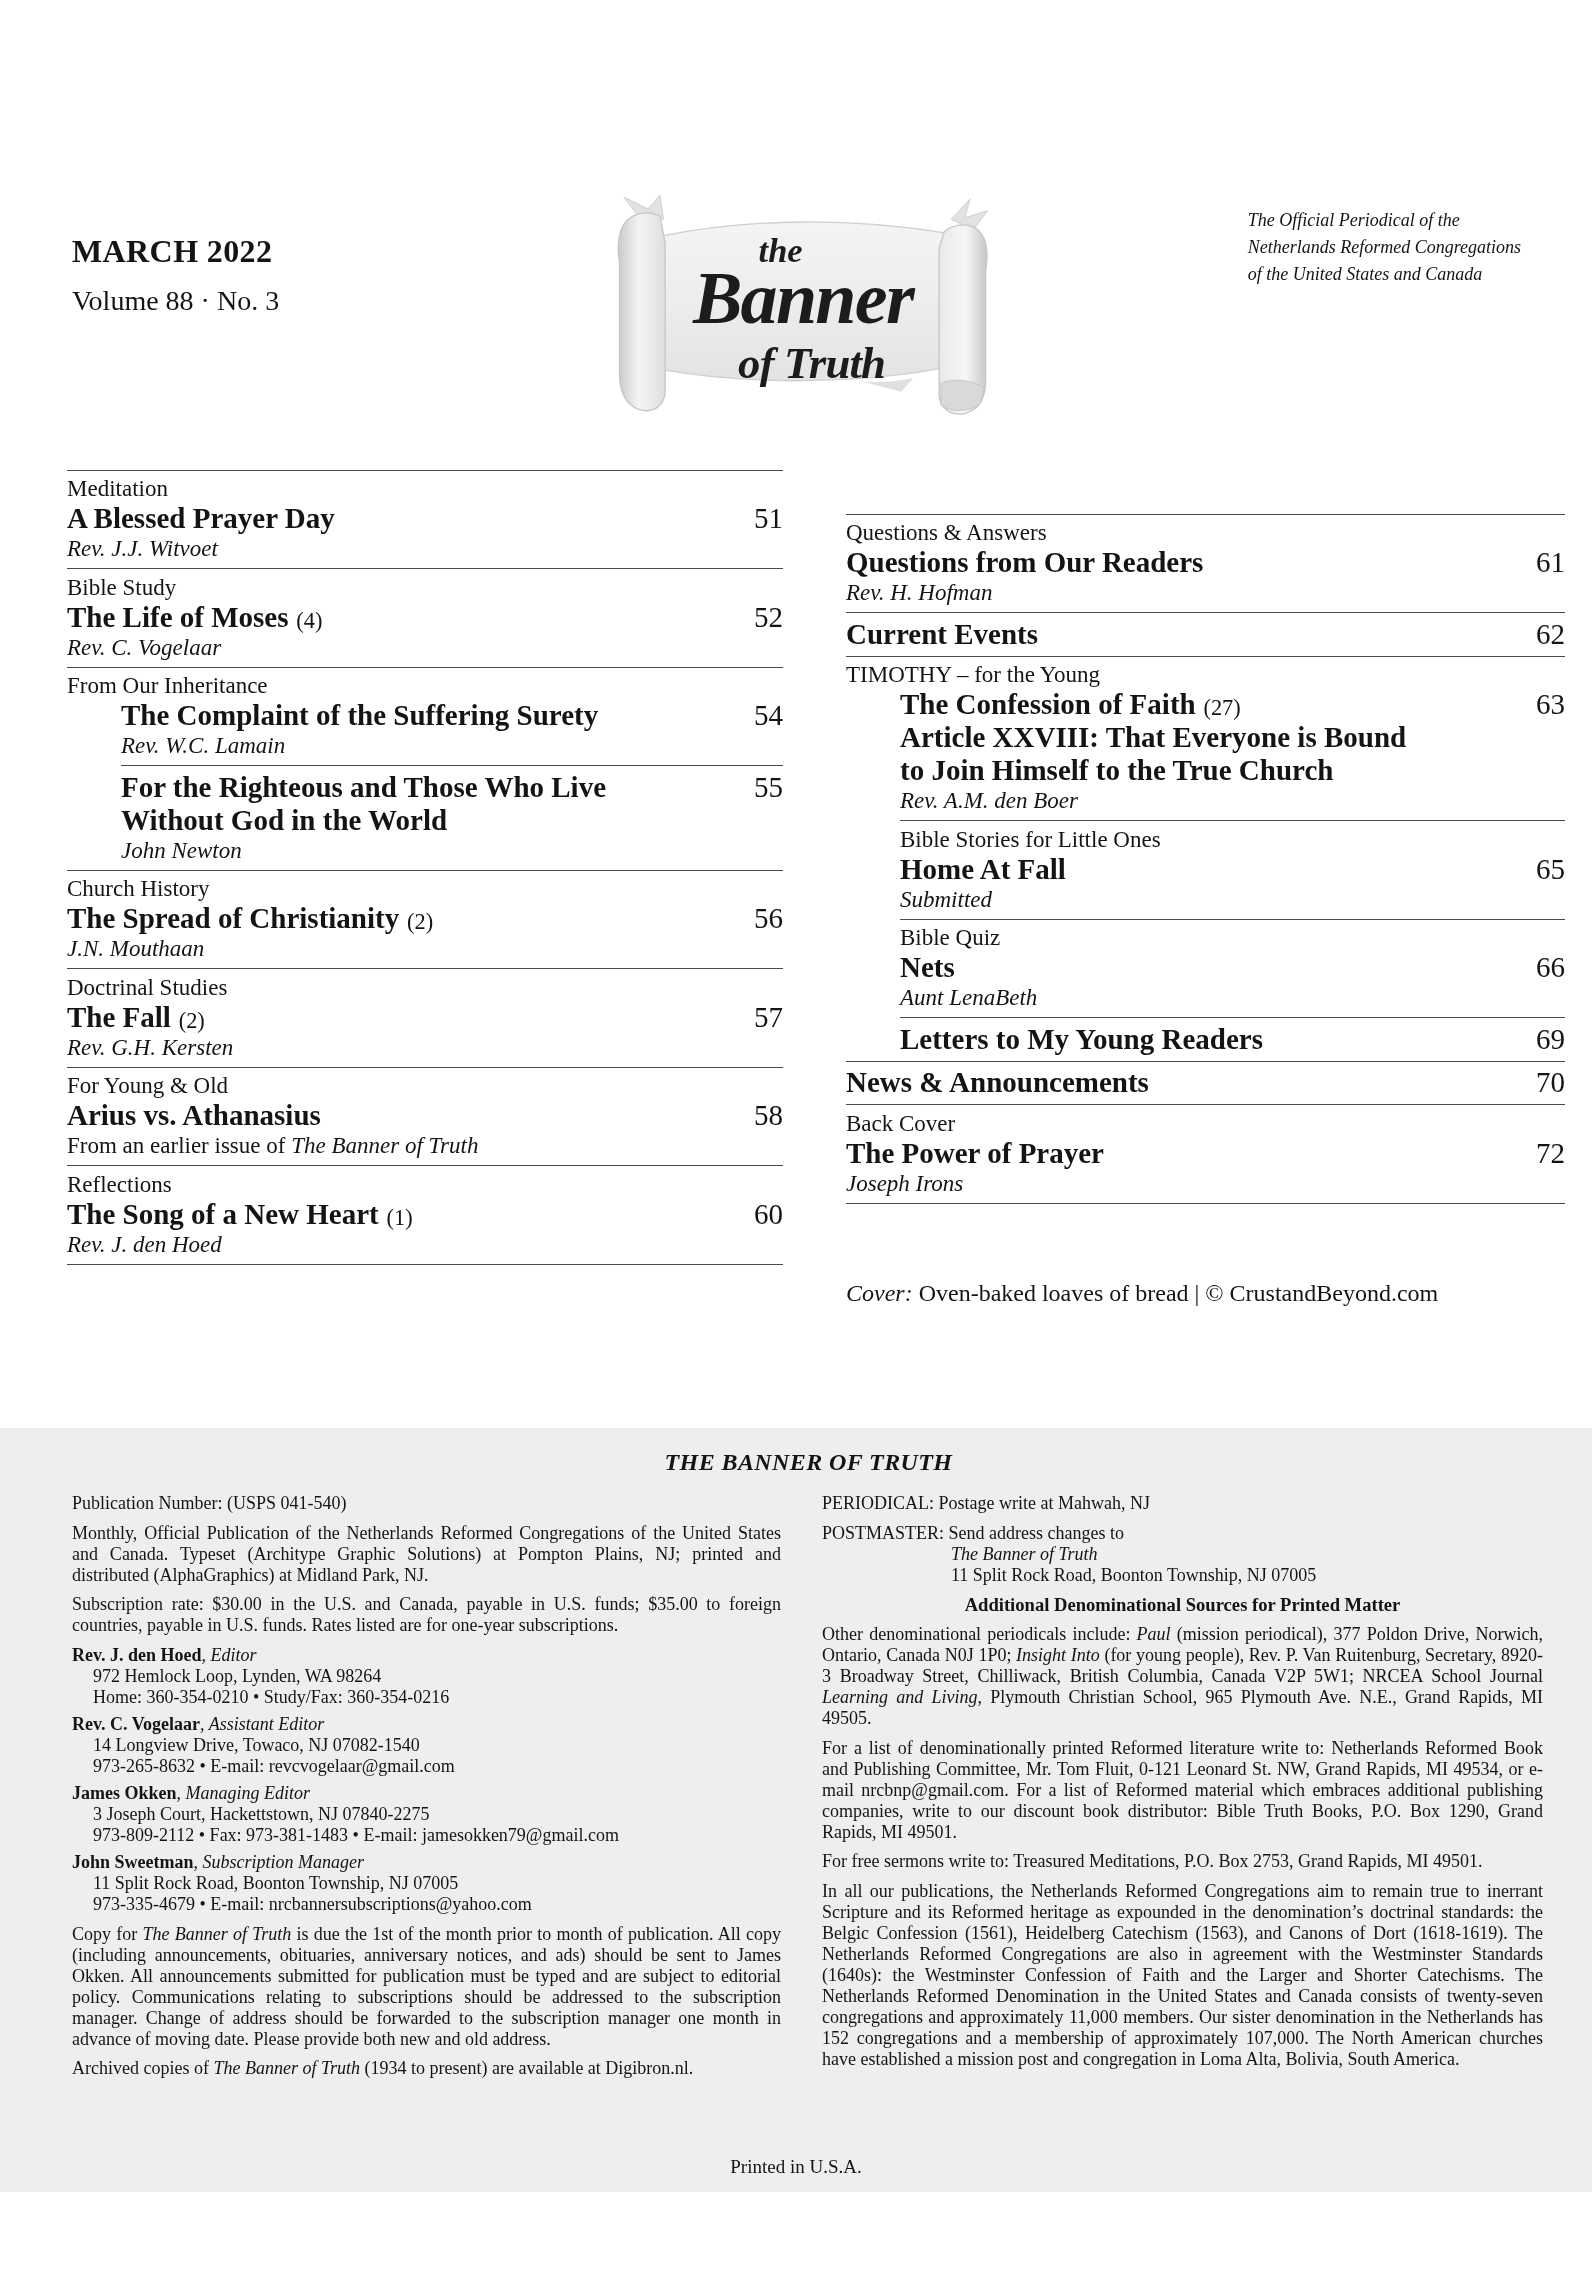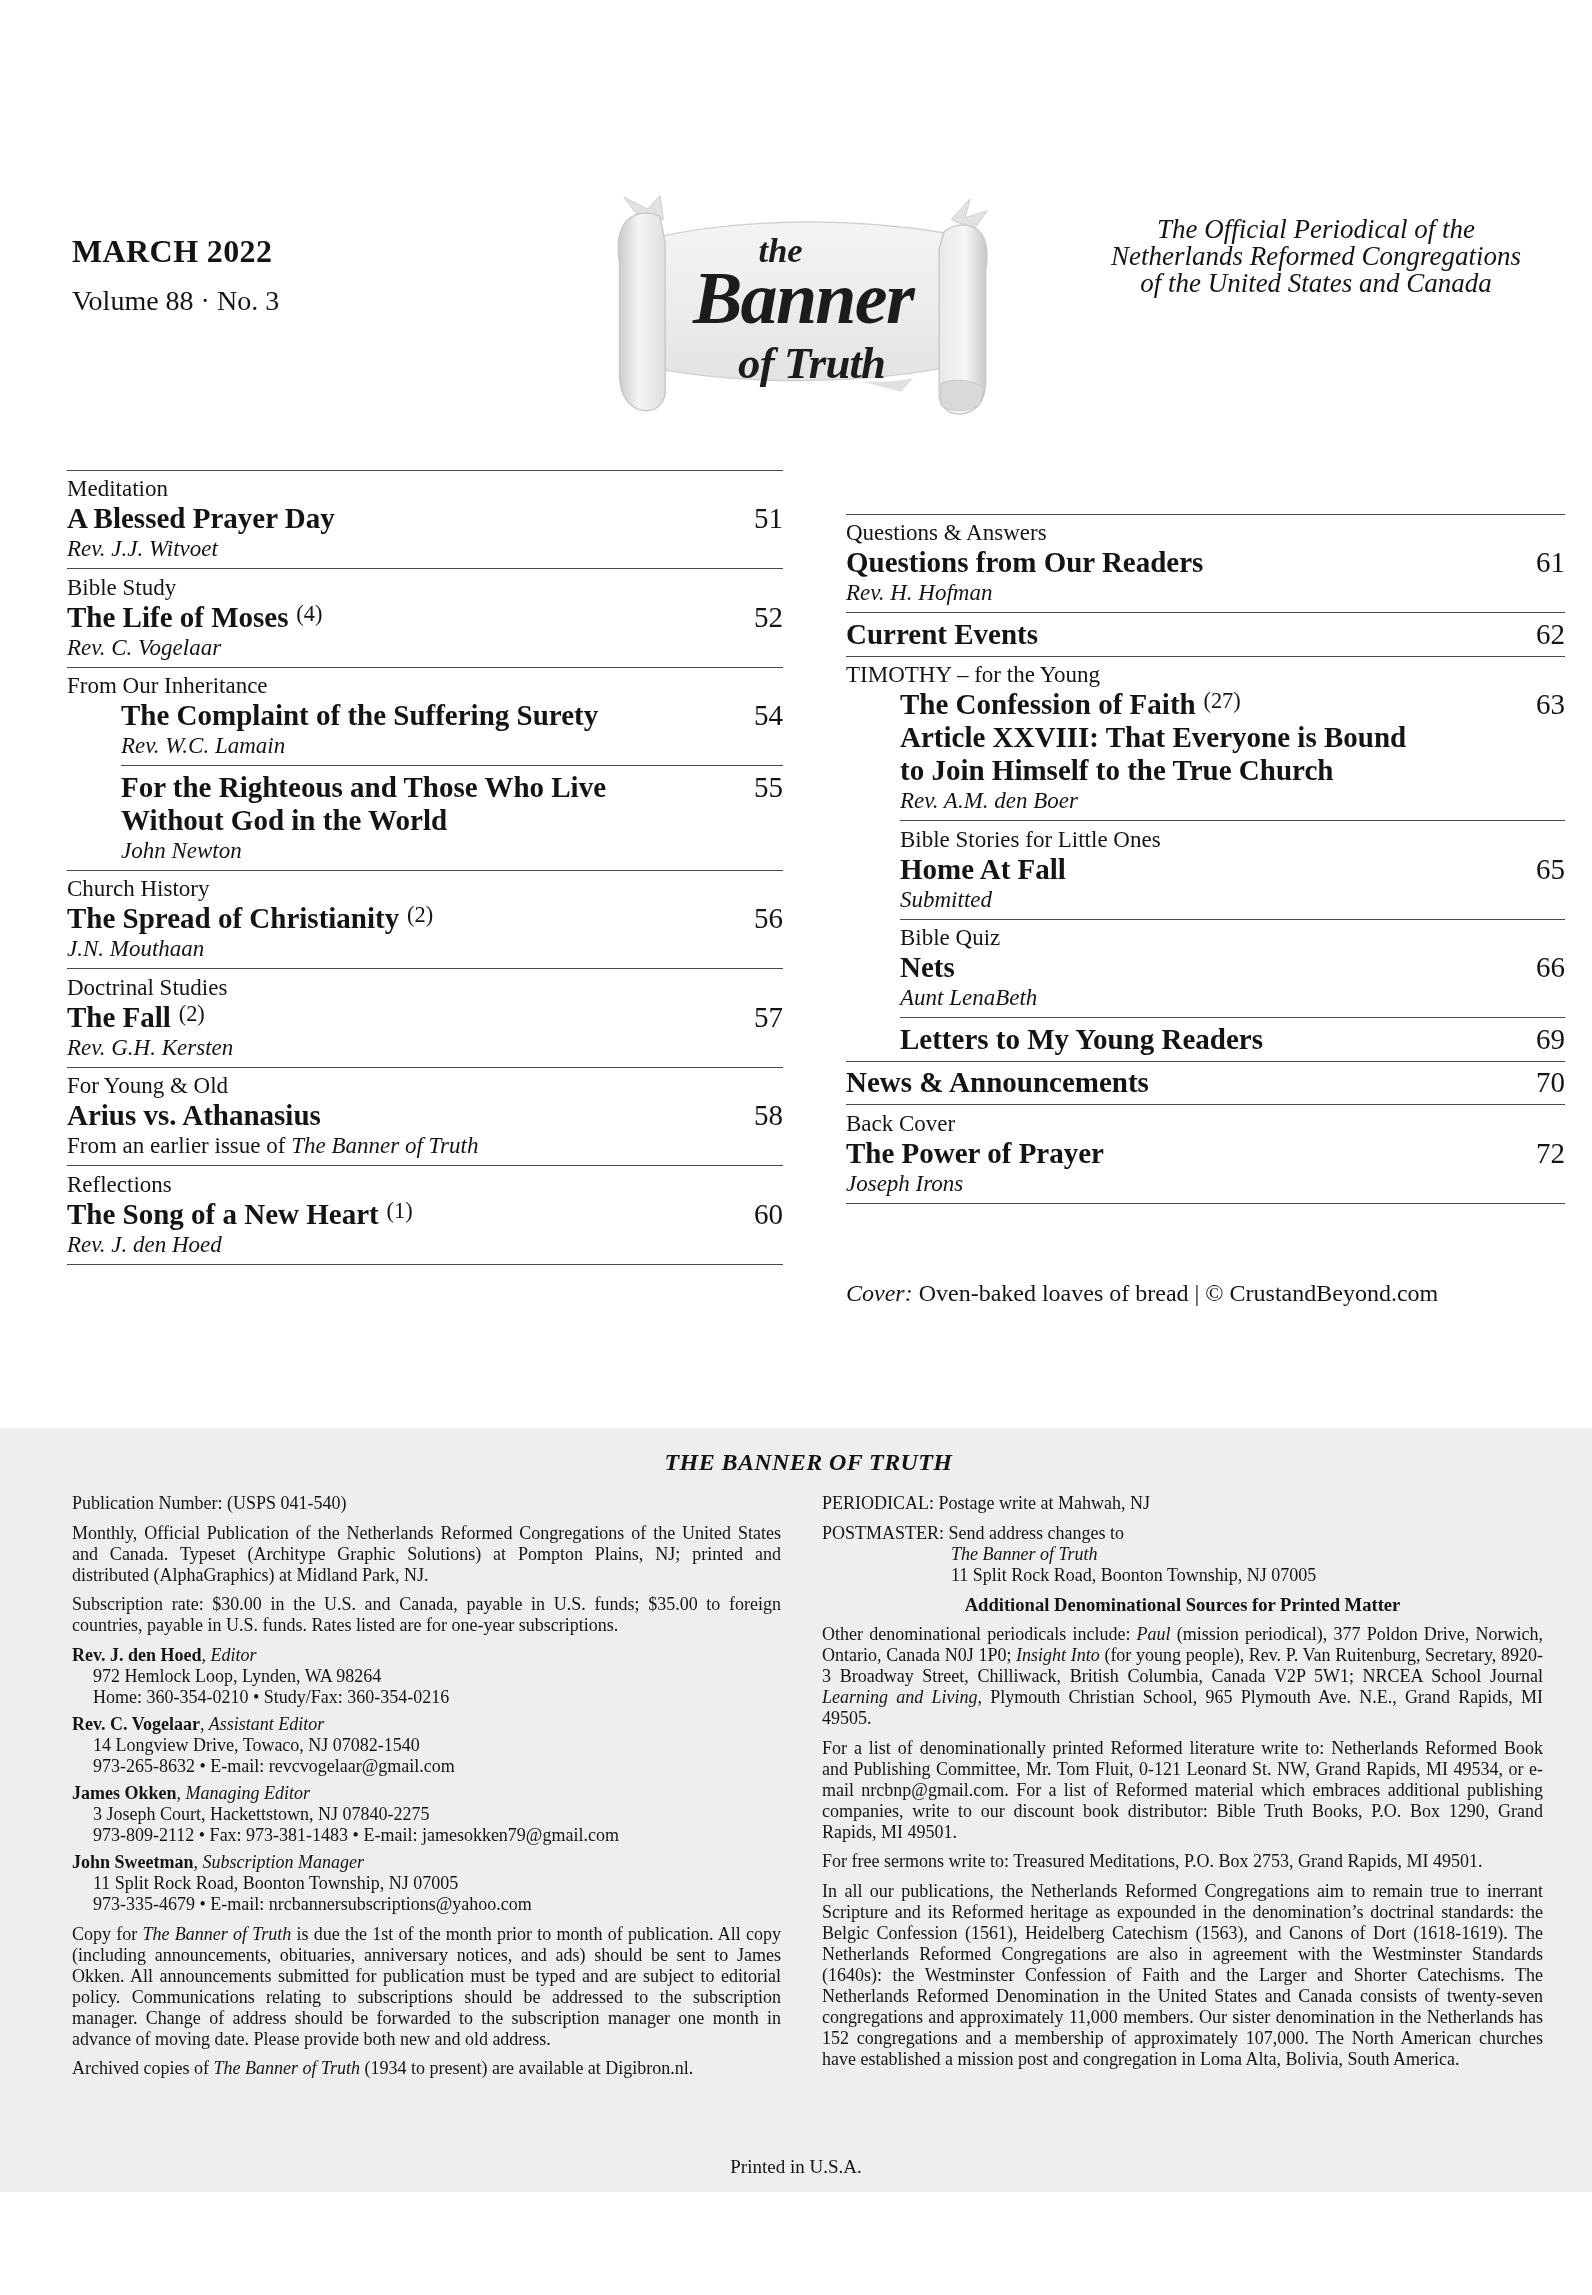--- a/index.html
+++ b/index.html
@@ -6,33 +6,33 @@
   body {
     width:1592px; height:2295px; background:#ffffff; position:relative;
     font-family:"Liberation Serif", serif; color:#141414;
     -webkit-font-smoothing:antialiased;
   }
   .abs { position:absolute; }
 
   
   .mast-month { left:72px; top:233px; font-size:32px; font-weight:bold; letter-spacing:0.4px; }
   .mast-volume { left:72px; top:285px; font-size:28px; }
-  .official { right:71px; top:216px; text-align:center; font-style:italic; font-size:27px; line-height:27px; }
+  .official { right:71px; top:207px; text-align:left; font-style:italic; font-size:18px; line-height:27px; }
   .logo-box { left:594px; top:166px; width:418px; height:255px; }
 
   
   .toc-col { position:absolute; top:470px; }
   .toc-left { left:67px; width:716px; }
   .toc-right { left:846px; width:719px;margin-top:44px; }
   .rule { border-top:1.7px solid #4a4a4a; height:0; }
   .rule.ind { margin-left:54px; }
   .entry { padding:4.3px 0 5.2px 0; }
   .sec-label { font-size:23px; line-height:27px; }
   .ind-block { padding-left:54px; }
-  .title-row { display:flex; align-items:flex-start; }
+  .title-row { display:flex; align-items:flex-end; }
   .t { font-weight:bold; font-size:29px; line-height:33px; }
   .suffix { font-size:22.4px; margin-left:7.8px; }
   .pagenum { margin-left:auto; font-size:29px; padding-left:17.3px; white-space:nowrap; }
   .t2 { font-weight:bold; font-size:29px; line-height:33px; }
   .author { font-style:italic; font-size:23px; line-height:28px; }
   .byline { font-size:23px; line-height:28px; }
   .it { font-style:italic; }
   .cover-note { margin-top:76px; font-size:24px; }
 
   

